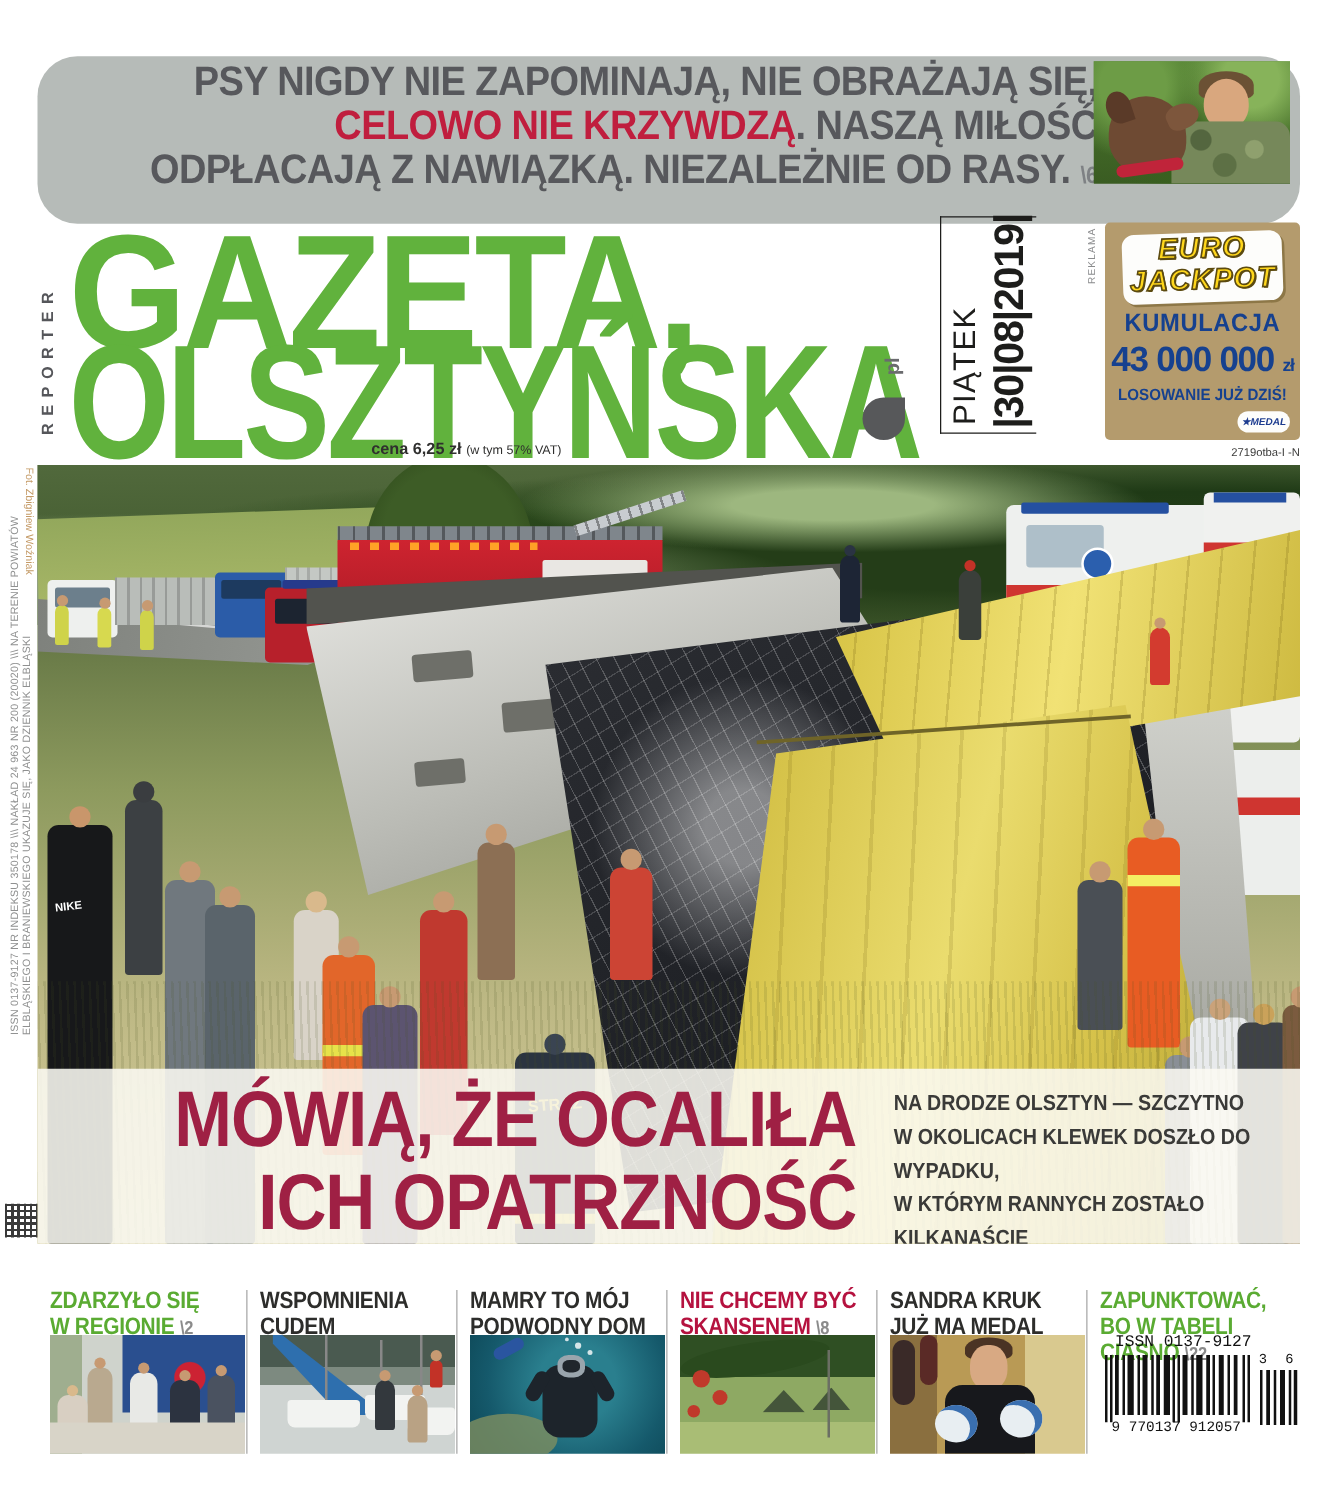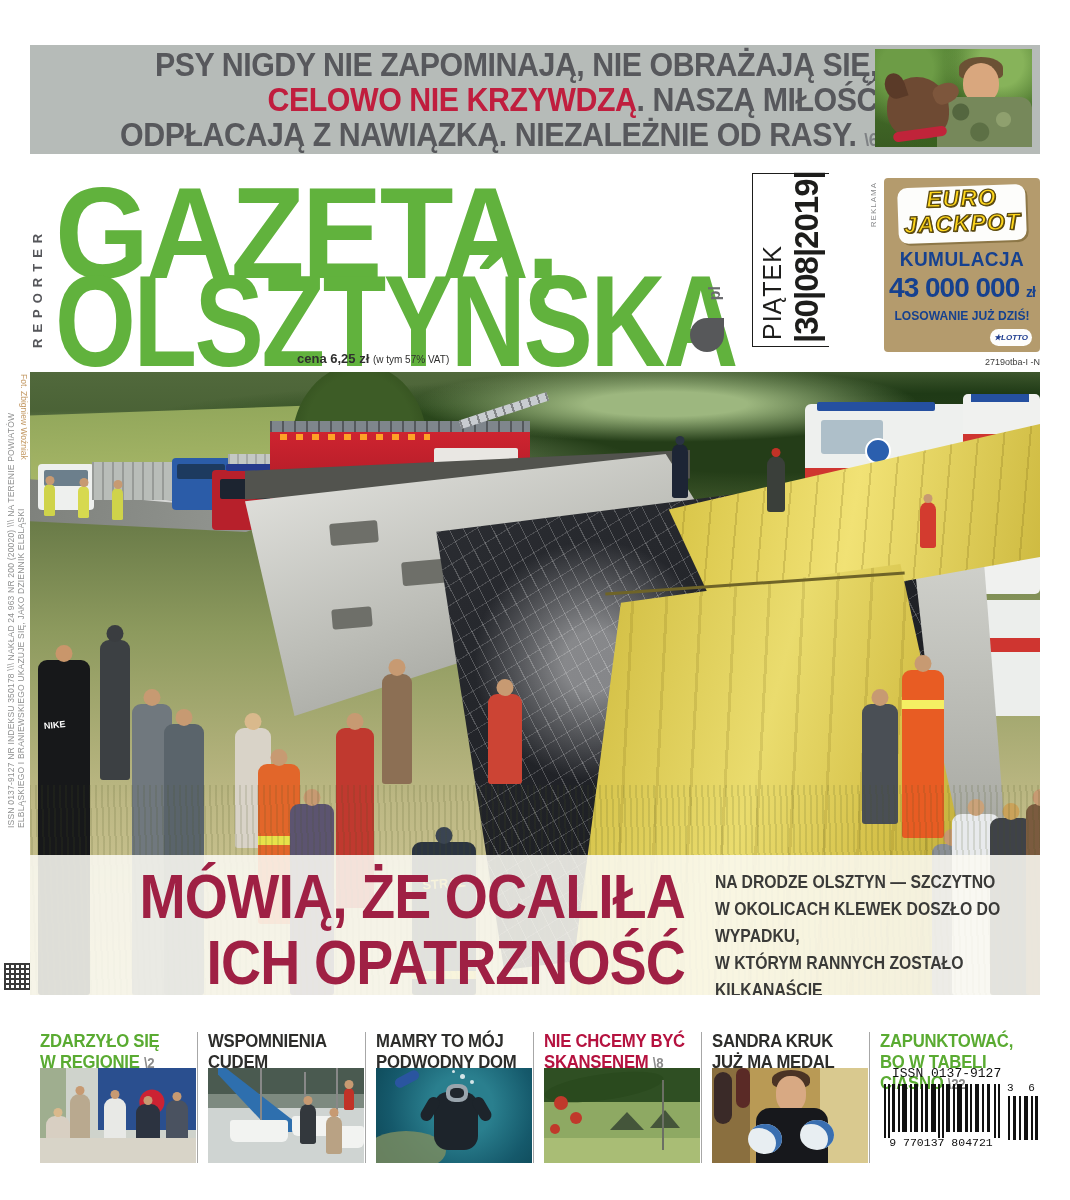--- a/index.html
+++ b/index.html
@@ -3,21 +3,21 @@
 <meta charset="utf-8">
 <style>
   html,body{margin:0;padding:0;background:#fff;}
   #page{position:relative;width:1070px;height:1200px;background:#fff;overflow:hidden;
         font-family:"Liberation Sans",sans-serif;}
   .abs{position:absolute;}
   .vu{writing-mode:vertical-rl;transform:rotate(180deg);} 
   .vd{writing-mode:vertical-rl;} 
 
   
-  .banner{left:30px;top:45px;width:1010px;height:109px;background:#b6bbb8;}
+  .banner{left:30px;top:45px;width:1010px;height:134px;background:#b6bbb8;border-radius:32px;}
   .banner-text{left:0;top:2px;width:848px;text-align:right;font-weight:bold;
     font-size:33px;line-height:35px;color:#57585c;letter-spacing:-0.5px;
     transform:scaleX(.92);transform-origin:100% 0;}
   .banner-red{color:#c01e3e;}
   .banner-ref{font-size:19px;font-weight:bold;color:#7e8184;}
   .banner-photo{right:8px;top:4px;width:157px;height:98px;overflow:hidden;
     background:radial-gradient(circle at 20% 20%,#6d9c46 0 18%,transparent 40%),
                radial-gradient(circle at 80% 15%,#87b35a 0 15%,transparent 38%),
                radial-gradient(circle at 55% 70%,#39601f 0 30%,transparent 60%),
                linear-gradient(#4c7a2e,#3a5c22);}
@@ -244,21 +244,21 @@
 
   <div class="abs reklama vu">REKLAMA</div>
   <div class="abs ad">
     <div class="abs ej-logo">
       <div class="ej-word">EURO</div>
       <div class="ej-word">JACKPOT</div>
     </div>
     <div class="abs ad-kumulacja">KUMULACJA</div>
     <div class="abs ad-amount"><span>43 000 000</span> <span class="ad-zl">zł</span></div>
     <div class="abs ad-sub">LOSOWANIE JUŻ DZIŚ!</div>
-    <div class="abs lotto">★LOTTO</div>
+    <div class="abs lotto">★MEDAL</div>
   </div>
   <div class="abs ad-code">2719otba-I -N</div>
 
   <div class="abs issn-strip vu">ISSN 0137-9127 NR INDEKSU 350178 \\\ NAKŁAD 24 963 NR 200 (20020) \\\ NA TERENIE POWIATÓW ELBLĄSKIEGO I BRANIEWSKIEGO UKAZUJE SIĘ, JAKO DZIENNIK ELBLĄSKI</div>
   <div class="abs credit vd">Fot. Zbigniew Woźniak</div>
   <div class="abs qr"></div>
 
   <div class="abs photo">
     <div class="abs trees"></div>
     <div class="abs field"></div>
@@ -446,21 +446,21 @@
       <rect x="69" y="0" width="2" height="48" fill="#111"></rect>
     <rect x="73" y="0" width="5" height="48" fill="#111"></rect>
       <rect x="81" y="0" width="3" height="48" fill="#111"></rect>
     <rect x="86" y="0" width="2" height="48" fill="#111"></rect>
       <rect x="91" y="0" width="4" height="48" fill="#111"></rect>
     <rect x="98" y="0" width="2" height="48" fill="#111"></rect>
       <rect x="103" y="0" width="3" height="48" fill="#111"></rect>
     <rect x="110" y="0" width="2" height="54" fill="#111"></rect>
       <rect x="114" y="0" width="2" height="54" fill="#111"></rect>
   </svg>
-  <div class="tp6-digits">9 770137 804721</div>
+  <div class="tp6-digits">9 770137 912057</div>
   <div class="tp6-addon">3 6</div>
   <svg class="abs" style="left:1008px;top:1096px;" width="30" height="44">
     <rect x="0" y="0" width="2" height="44" fill="#111"></rect>
       <rect x="5" y="0" width="3" height="44" fill="#111"></rect>
     <rect x="11" y="0" width="2" height="44" fill="#111"></rect>
       <rect x="16" y="0" width="4" height="44" fill="#111"></rect>
     <rect x="23" y="0" width="2" height="44" fill="#111"></rect>
       <rect x="27" y="0" width="3" height="44" fill="#111"></rect>
   </svg>
 

